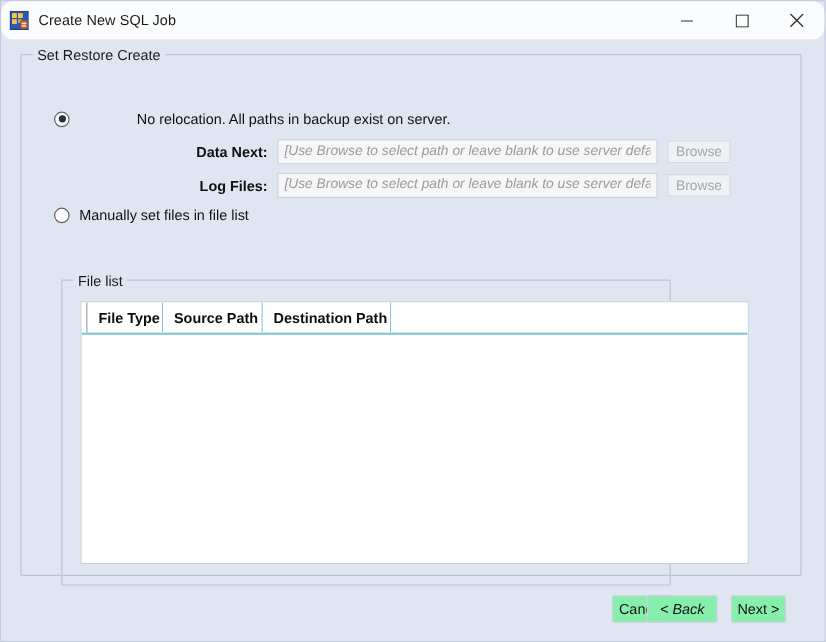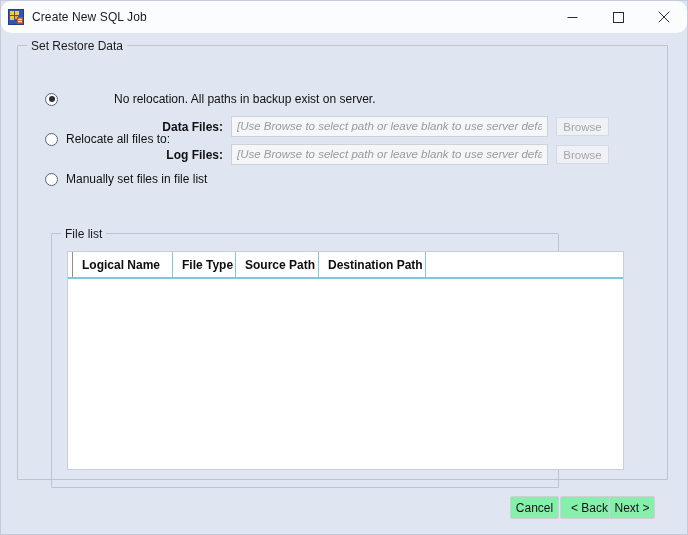--- a/index.html
+++ b/index.html
@@ -251,21 +251,21 @@
     border-radius: 2px;
     color: #141414;
     font-family: "Liberation Sans", sans-serif;
     font-size: 12px;
     display: flex;
     align-items: center;
     justify-content: center;
     white-space: nowrap;
   }
   #btn-cancel { left: 509px; width: 49px; }
-  #btn-back   { left: 559px; width: 59px; }
+  #btn-back   { left: 538px; width: 59px; font-style: italic; }
   #btn-next   { left: 608px; width: 46px; }
 </style>
 </head>
 <body>
 
 <div class="window">
 
   <div class="titlebar">
     <div class="title-icon">
       <svg width="16" height="16" viewBox="0 0 16 16">
@@ -299,56 +299,51 @@
           <line x1="0.7" y1="0.7" x2="11.3" y2="11.3" stroke="#2b2b2b" stroke-width="1"></line>
           <line x1="11.3" y1="0.7" x2="0.7" y2="11.3" stroke="#2b2b2b" stroke-width="1"></line>
         </svg>
       </div>
     </div>
   </div>
 
   <div class="client">
 
     <div class="groupbox" id="outer-group">
-      <div class="gb-title">Set Restore Data</div>
+      <div class="gb-title">Set Restore Create</div>
 
       <div class="radio-row" id="radio-none">
         <span class="radio checked"></span>
         <span class="radio-label">No relocation.  All paths in backup exist on server.</span>
       </div>
 
-      <div class="radio-row" id="radio-relocate">
-        <span class="radio"></span>
-        <span class="radio-label">Relocate all files to:</span>
-      </div>
 
       <div class="radio-row" id="radio-manual">
         <span class="radio"></span>
         <span class="radio-label">Manually set files in file list</span>
       </div>
 
       <div class="field-row" id="row-data">
-        <span class="field-label">Data Files:</span>
+        <span class="field-label">Data Next:</span>
         <input class="text-input" type="text" disabled="" placeholder="[Use Browse to select path or leave blank to use server default]" style="">
         <span class="browse-btn">Browse</span>
       </div>
 
       <div class="field-row" id="row-log">
         <span class="field-label">Log Files:</span>
         <input class="text-input" type="text" disabled="" placeholder="[Use Browse to select path or leave blank to use server default]" style="">
         <span class="browse-btn">Browse</span>
       </div>
 
       <div class="groupbox" id="filelist-group">
         <div class="gb-title">File list</div>
 
         <div class="grid">
           <div class="grid-header">
             <div class="grid-rowmark"></div>
-            <div class="grid-th" style="width:100px">Logical Name</div>
             <div class="grid-th" style="width:63px">File Type</div>
             <div class="grid-th" style="width:83px">Source Path</div>
             <div class="grid-th" style="width:107px">Destination Path</div>
             <div class="grid-th filler"></div>
           </div>
           <div class="grid-body"></div>
         </div>
       </div>
     </div>
 

